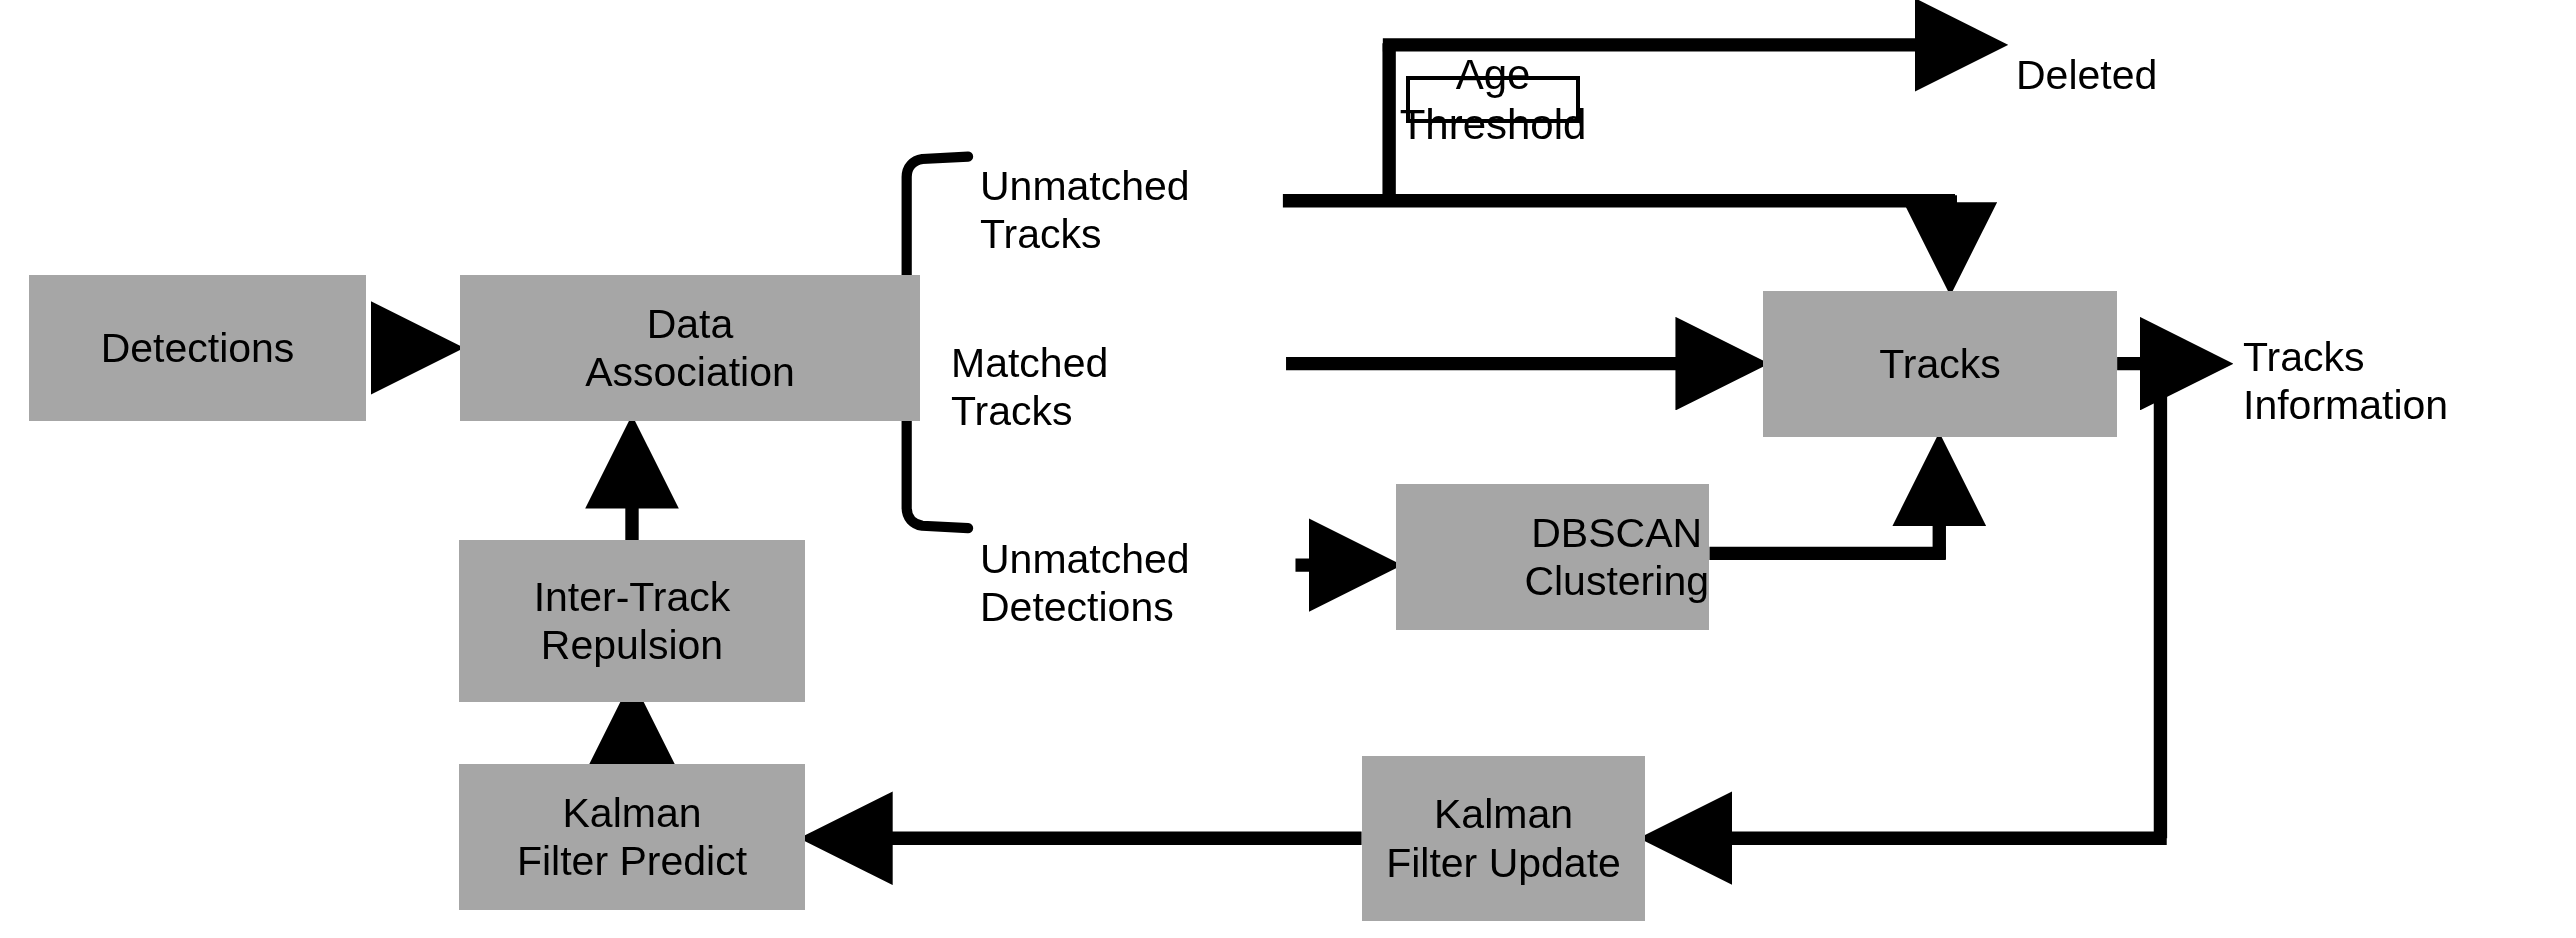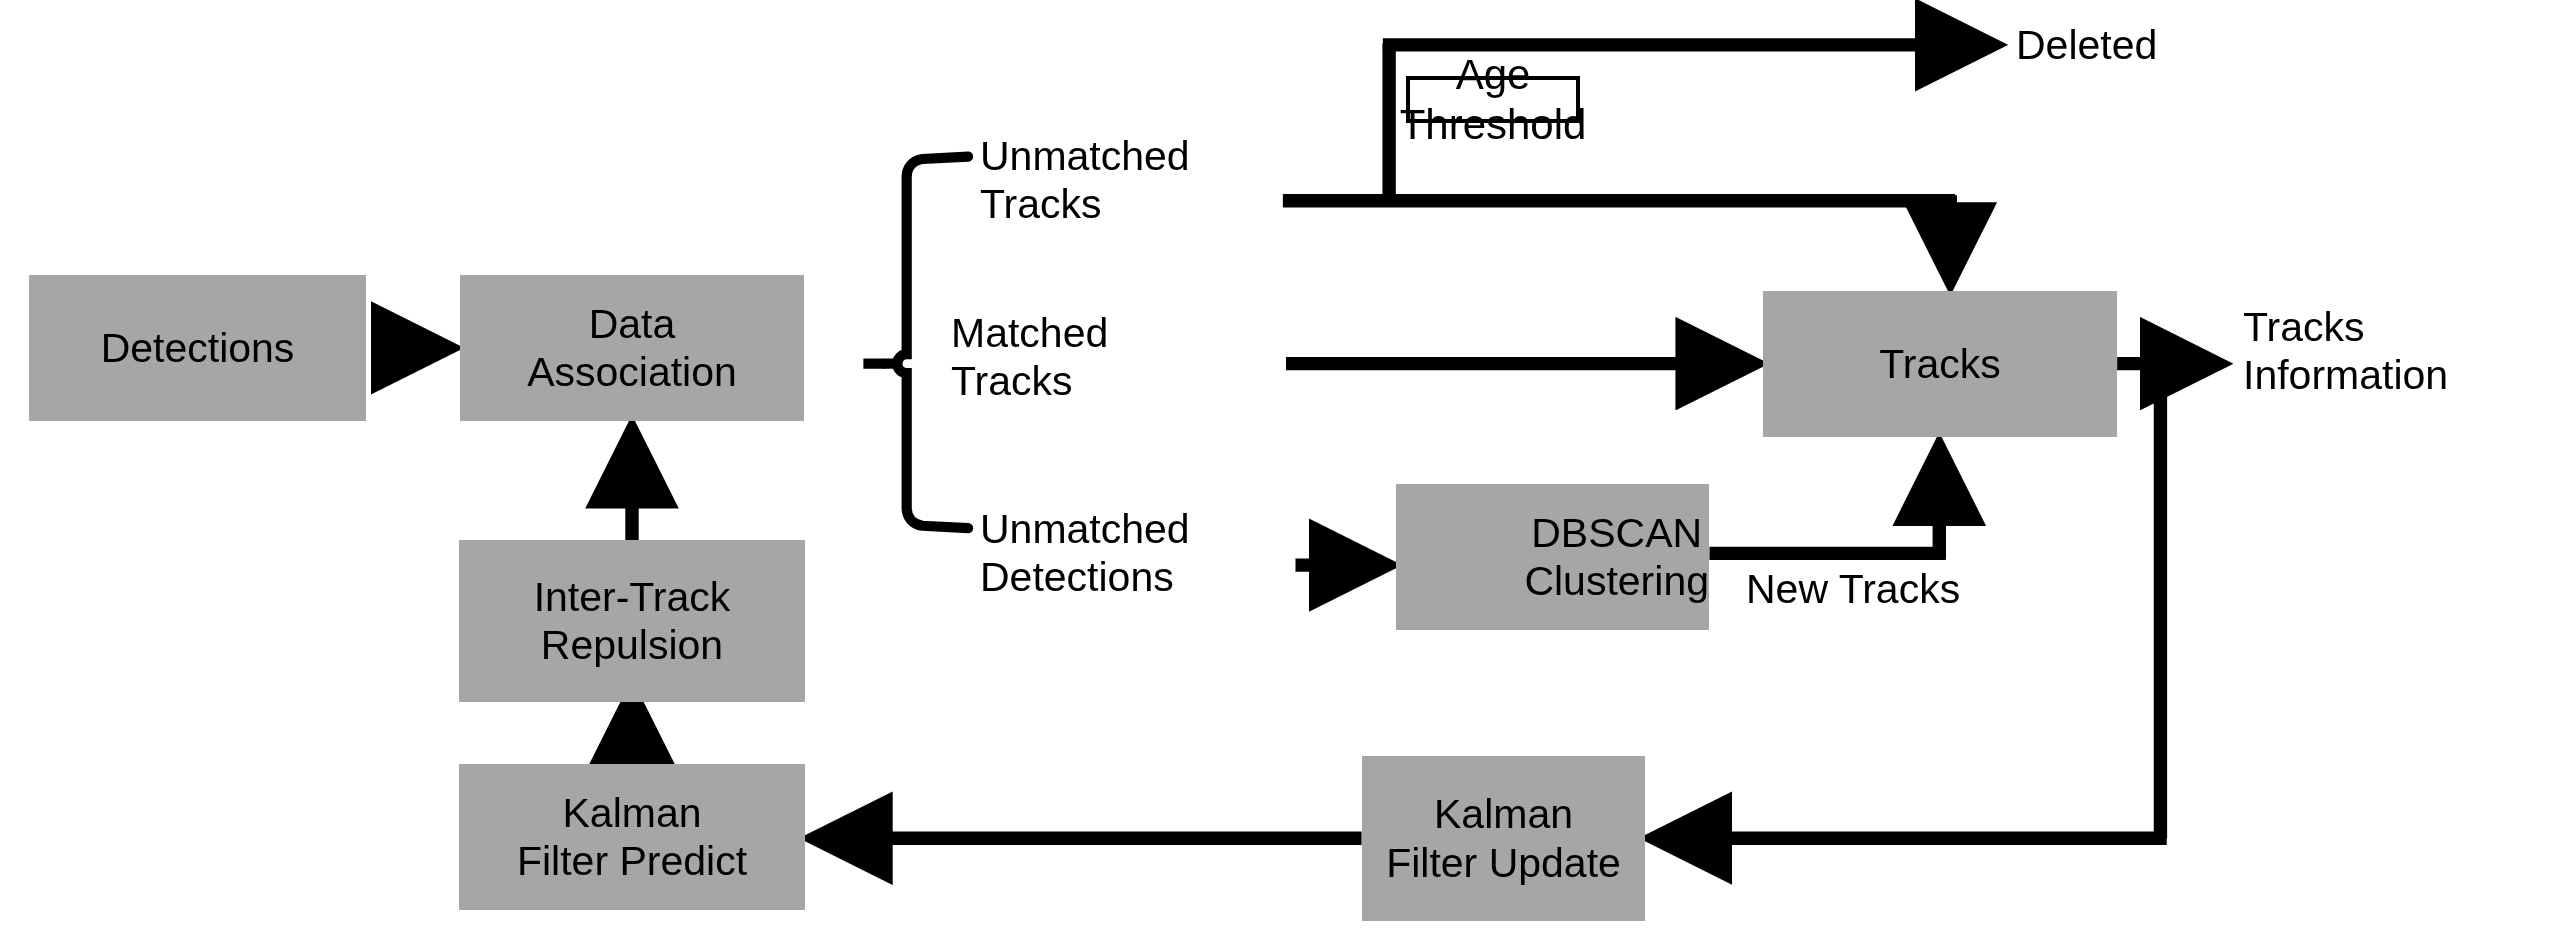--- a/index.html
+++ b/index.html
@@ -31,20 +31,21 @@
     border:4.7px solid #000000;
   }
   .label{
     position:absolute;
     color:#000000;
     font-size:41px;
     line-height:1.18;
     font-family:"Liberation Sans", sans-serif;
     white-space:pre-line;
     text-align:left;
+    margin-top:30px;
   }
   svg.edges{
     position:absolute;
     left:0;top:0;
     width:2576px;height:939px;
     pointer-events:none;
   }
 </style>
 </head>
 <body>
@@ -113,21 +114,21 @@
 
     <g>
       <line x1="803" y1="686" x2="803" y2="551" stroke="#000000" stroke-width="17" marker-end="url(#ah)"></line>
     </g>
   </svg>
 
   <div class="node" style="left:29px; top:275px; width:337px; height:146px;">
     <span>Detections</span>
   </div>
 
-  <div class="node" style="left:460px; top:275px; width:344px; height:146px;">
+  <div class="node" style="left:460px; top:275px; width:460px; height:146px;">
     <span>Data
 Association</span>
   </div>
 
   <div class="node outline" style="left:1406px; top:76px; width:174px; height:47px; font-size:42px;">
     <span>Age Threshold</span>
   </div>
 
   <div class="node" style="left:1763px; top:291px; width:354px; height:146px;">
     <span>Tracks</span>
@@ -155,21 +156,20 @@
 
   <div class="label" style="left:980px; top:132px; width:299px;">Unmatched
 Tracks</div>
 
   <div class="label" style="left:951px; top:309px; width:299px;">Matched
 Tracks</div>
 
   <div class="label" style="left:980px; top:505px; width:315px;">Unmatched
 Detections</div>
 
-  <div class="label" style="left:1746px; top:565px; width:331px;">New Tracks</div>
 
   <div class="label" style="left:2016px; top:20.5px; width:315px;">Deleted</div>
 
   <div class="label" style="left:2243px; top:303px; width:331px;">Tracks
 Information</div>
 
 </div>
 
 
 </body></html>

